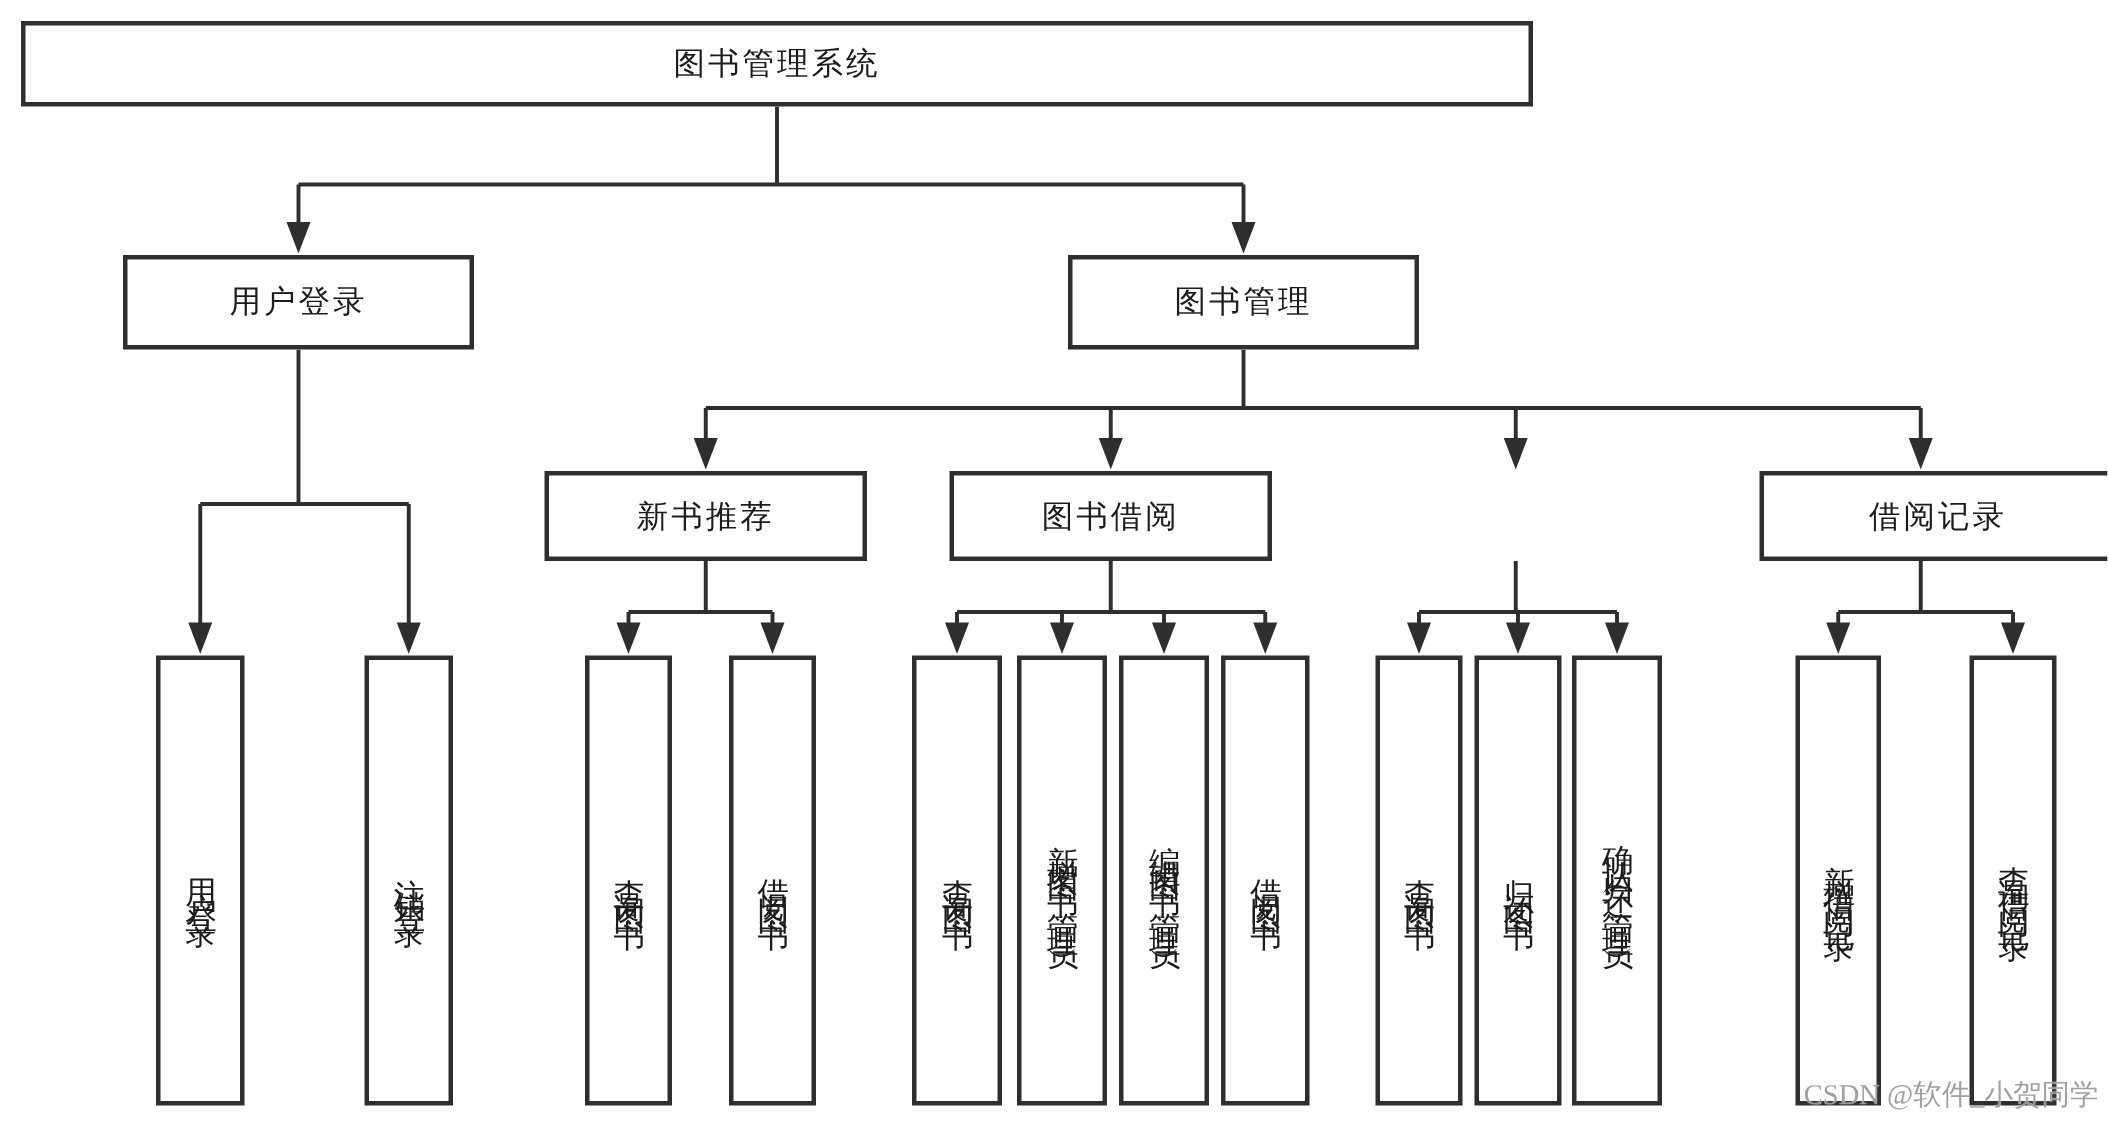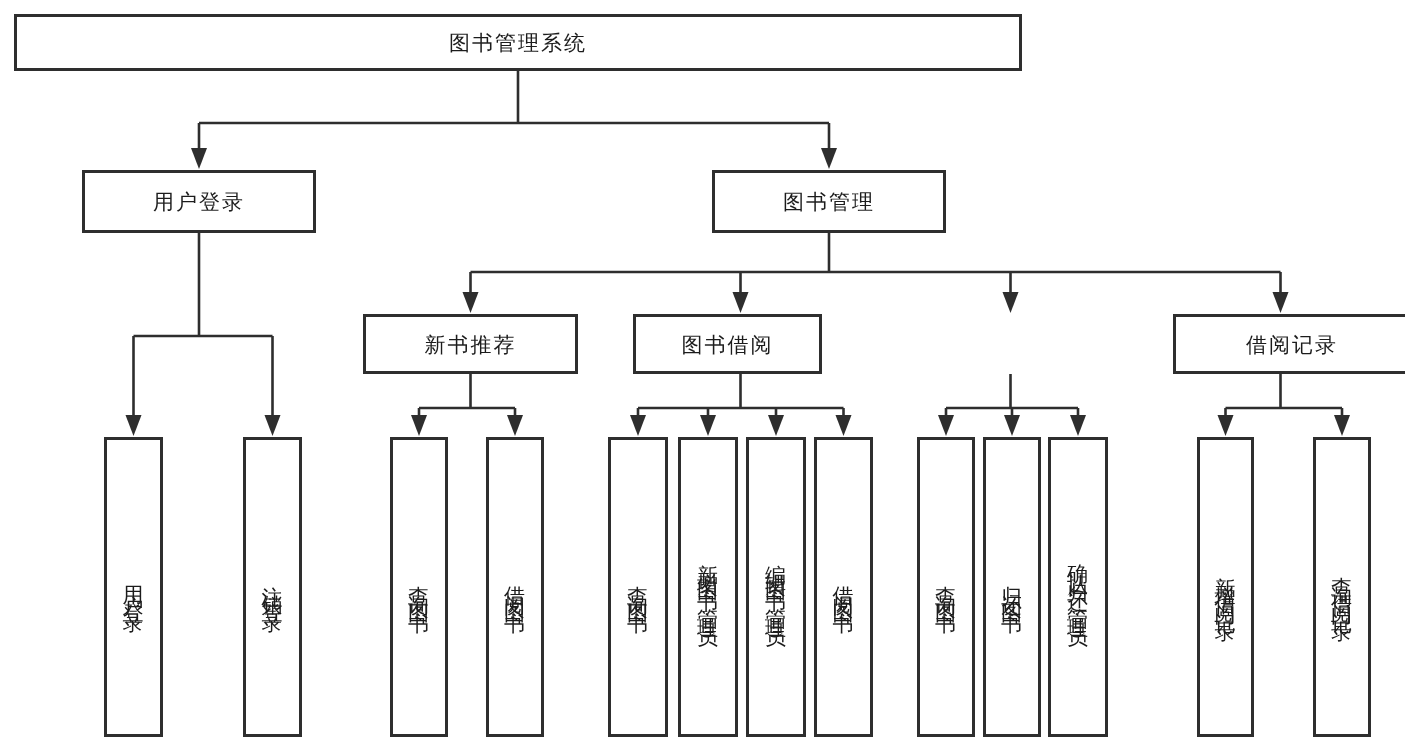--- a/index.html
+++ b/index.html
@@ -1,20 +1,20 @@
 <!DOCTYPE html>
 <html style="--line: #2e2e2e; --text: #1c1c1c; --background: #ffffff; --watermark: #9b9b9b;"><head>
 <meta charset="utf-8">
 <style>
   :root{
     --line:#2e2e2e; --text:#1c1c1c; --background:#ffffff; --watermark:#9b9b9b;
   }
   html,body{margin:0;padding:0;background:var(--background);}
   body{font-family:"Liberation Sans","DejaVu Sans",sans-serif;}
-  .canvas{position:relative;width:1405px;height:747px;background:var(--background);overflow:hidden;}
+  .canvas{position:relative;width:1405px;height:747px;background:var(--background);overflow:hidden;font-family:Liberation Serif, serif;}
   .connectors{position:absolute;left:0;top:0;width:1405px;height:747px;color:var(--line);}
   .box{
     position:absolute;background:#fff;border:3px solid var(--line);
     box-sizing:border-box;display:flex;align-items:center;justify-content:center;
     color:var(--text);
   }
   .h-box span{font-size:21px;letter-spacing:2px;line-height:1;white-space:nowrap;}
   .leaf span{
     writing-mode:vertical-rl;text-orientation:mixed;
     font-size:21px;line-height:1;letter-spacing:9px;white-space:nowrap;
@@ -77,21 +77,21 @@
   <div class="box h-box" style="left:82px;top:170px;width:234px;height:63px">
     <span>用户登录</span>
   </div>
   <div class="box h-box" style="left:363px;top:314px;width:215px;height:60px">
     <span>新书推荐</span>
   </div>
 
   <div class="box h-box" style="left:712px;top:170px;width:234px;height:63px">
     <span>图书管理</span>
   </div>
-  <div class="box h-box" style="left:633px;top:314px;width:189px;height:60px">
+  <div class="box h-box" style="left:633px;top:314px;width:215px;height:60px">
     <span>图书借阅</span>
   </div>
   <div class="box h-box" style="left:1173px;top:314px;width:238px;height:60px">
     <span>借阅记录</span>
   </div>
 
   <div class="box leaf" style="left:104px;top:437px;width:59px;height:300px">
     <span>用户登录</span>
   </div>
   <div class="box leaf" style="left:243px;top:437px;width:59px;height:300px">
@@ -128,13 +128,14 @@
     <span>确认归还（管理员）</span>
   </div>
 
   <div class="box leaf" style="left:1197px;top:437px;width:57px;height:300px">
     <span>新增借阅记录</span>
   </div>
   <div class="box leaf" style="left:1313px;top:437px;width:58px;height:300px">
     <span>查询借阅记录</span>
   </div>
 
+  <div class="watermark">CSDN @软件_小贺同学</div>
 </div>
 
 </body></html>

